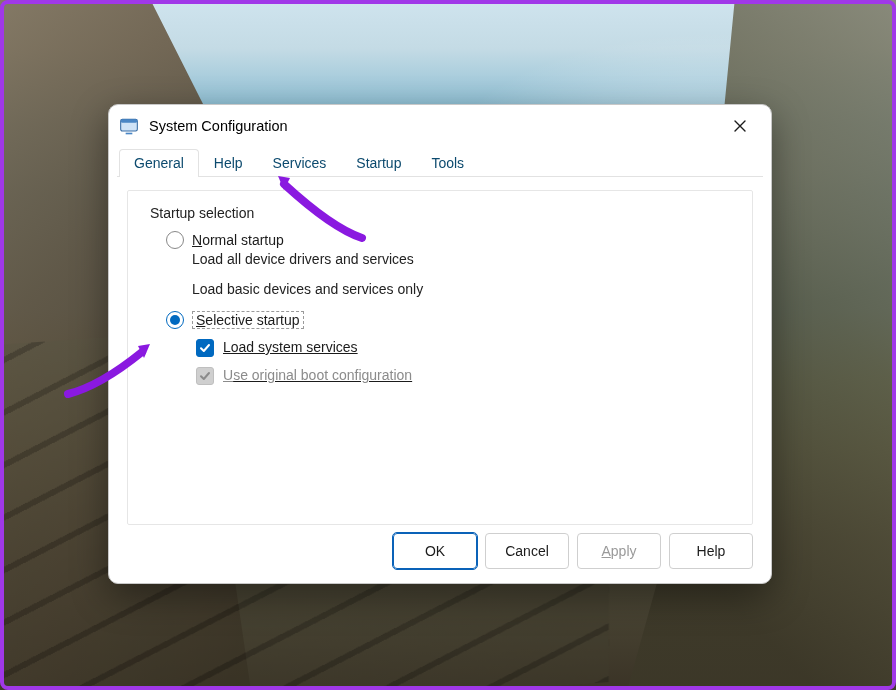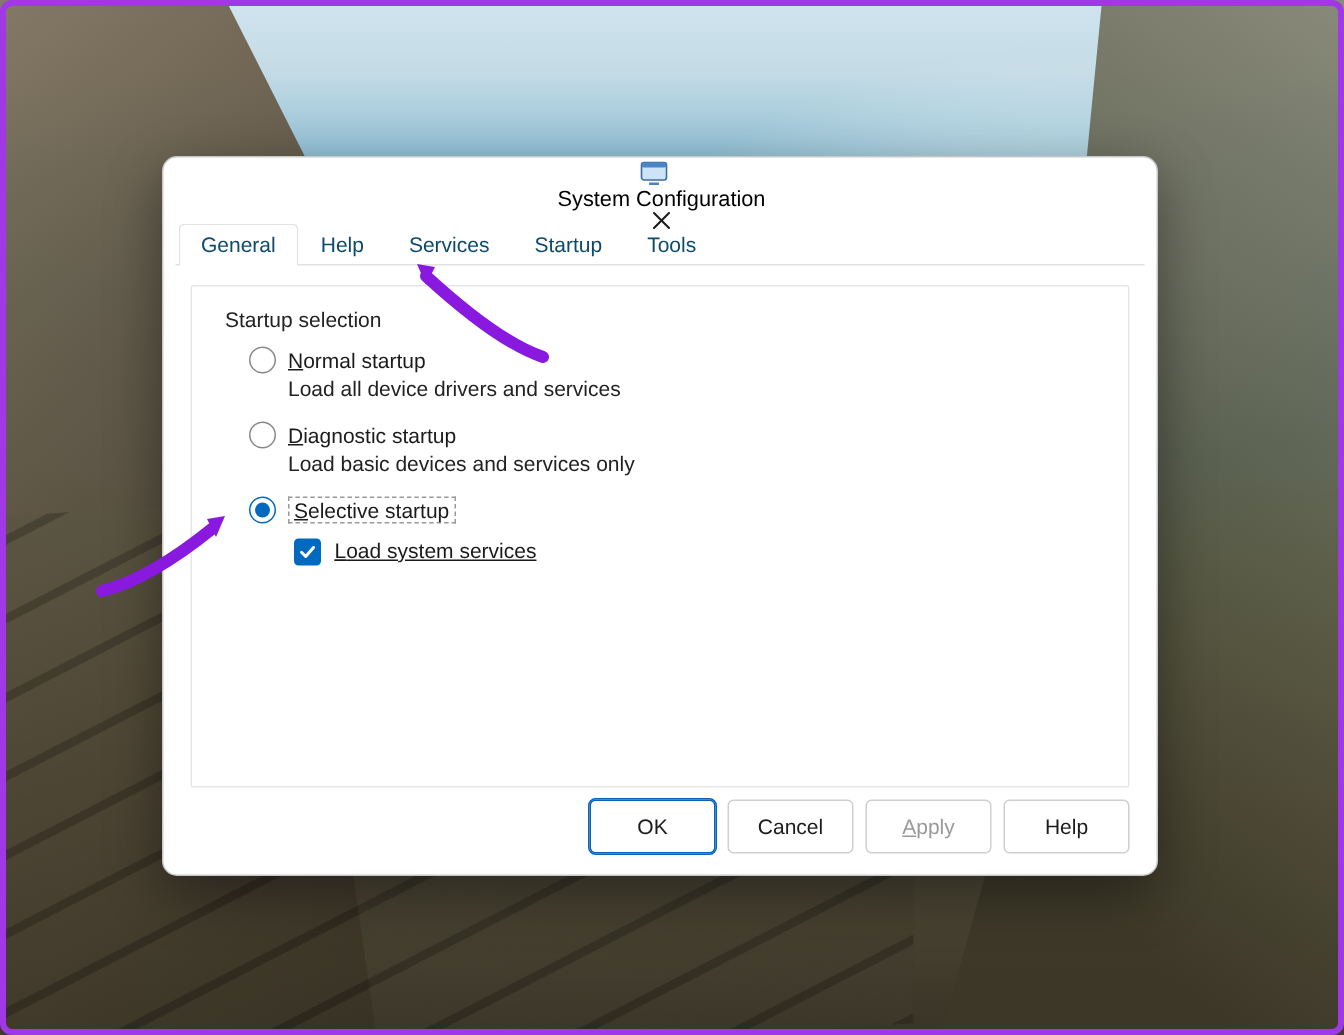--- a/index.html
+++ b/index.html
@@ -63,21 +63,20 @@
     border: 1px solid #c8c8c8;
     border-radius: 10px;
     box-shadow: 0 12px 36px rgba(0,0,0,0.40);
     overflow: hidden;
   }
 
   .titlebar {
     display: flex; align-items: center;
     height: 42px;
     padding: 0 8px 0 10px;
-    flex-direction: column;
   }
   .titlebar .app-icon {
     width: 20px; height: 20px; margin-right: 10px;
   }
   .titlebar .title {
     flex: 0 0 auto; font-size: 14.5px; color: #000;
   }
   .titlebar .spacer { flex: 1; }
   .titlebar .close-btn {
     width: 46px; height: 32px;
@@ -228,46 +227,50 @@
     <div class="group-label">Startup selection</div>
 
     <div class="opt-row">
       <span class="radio"></span>
       <span class="opt-label">
         <span class="accel">N</span><span>ormal startup</span>
       </span>
     </div>
     <div class="opt-desc">Load all device drivers and services</div>
 
-    <div class="opt-row">
-      <span class="radio"></span>
-      <span class="opt-label">
-        <span class="accel">D</span><span>iagnostic startup</span>
-      </span>
-    </div>
     <div class="opt-desc">Load basic devices and services only</div>
 
     <div class="opt-row">
       <span class="radio selected">
           <span class="dot"></span>
         </span>
       <span class="opt-label sel-label-box">
         <span class="accel">S</span><span>elective startup</span>
       </span>
     </div>
 
     <div class="sub-opts">
       <div class="chk-row">
         <span class="chk">
           <svg width="12" height="12" viewBox="0 0 12 12">
               <path d="M2 6.2 L4.8 9 L10 3" fill="none" stroke-width="2" stroke-linecap="round" stroke-linejoin="round"></path>
             </svg>
         </span>
         <span class="chk-label">
           <span class="accel">L</span><span>oad system services</span>
+        </span>
+      </div>
+      <div class="chk-row">
+        <span class="chk disabled">
+          <svg width="12" height="12" viewBox="0 0 12 12">
+              <path d="M2 6.2 L4.8 9 L10 3" fill="none" stroke-width="2" stroke-linecap="round" stroke-linejoin="round"></path>
+            </svg>
+        </span>
+        <span class="chk-label disabled">
+          <span class="accel">U</span><span>se original boot configuration</span>
         </span>
       </div>
     </div>
   </div>
 
   <div class="button-row">
     <span class="btn primary">OK</span>
     <span class="btn">Cancel</span>
     <span class="btn disabled">
       <span class="accel">A</span>

